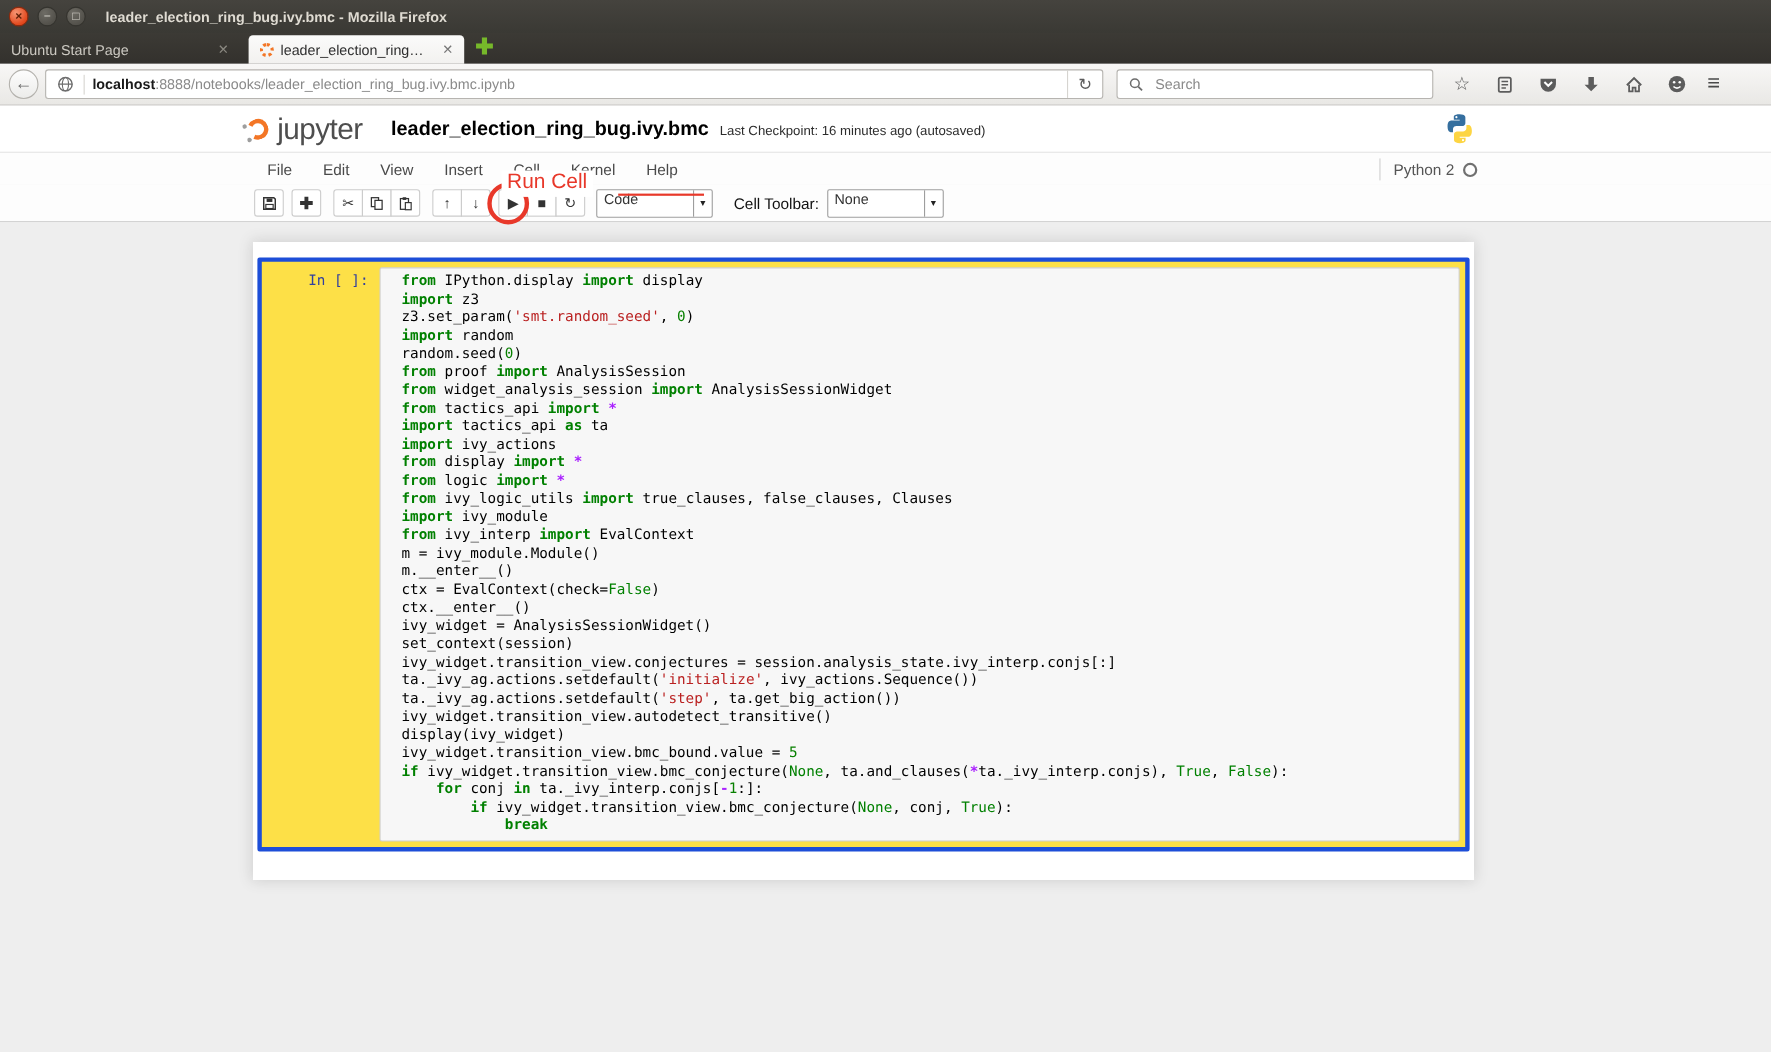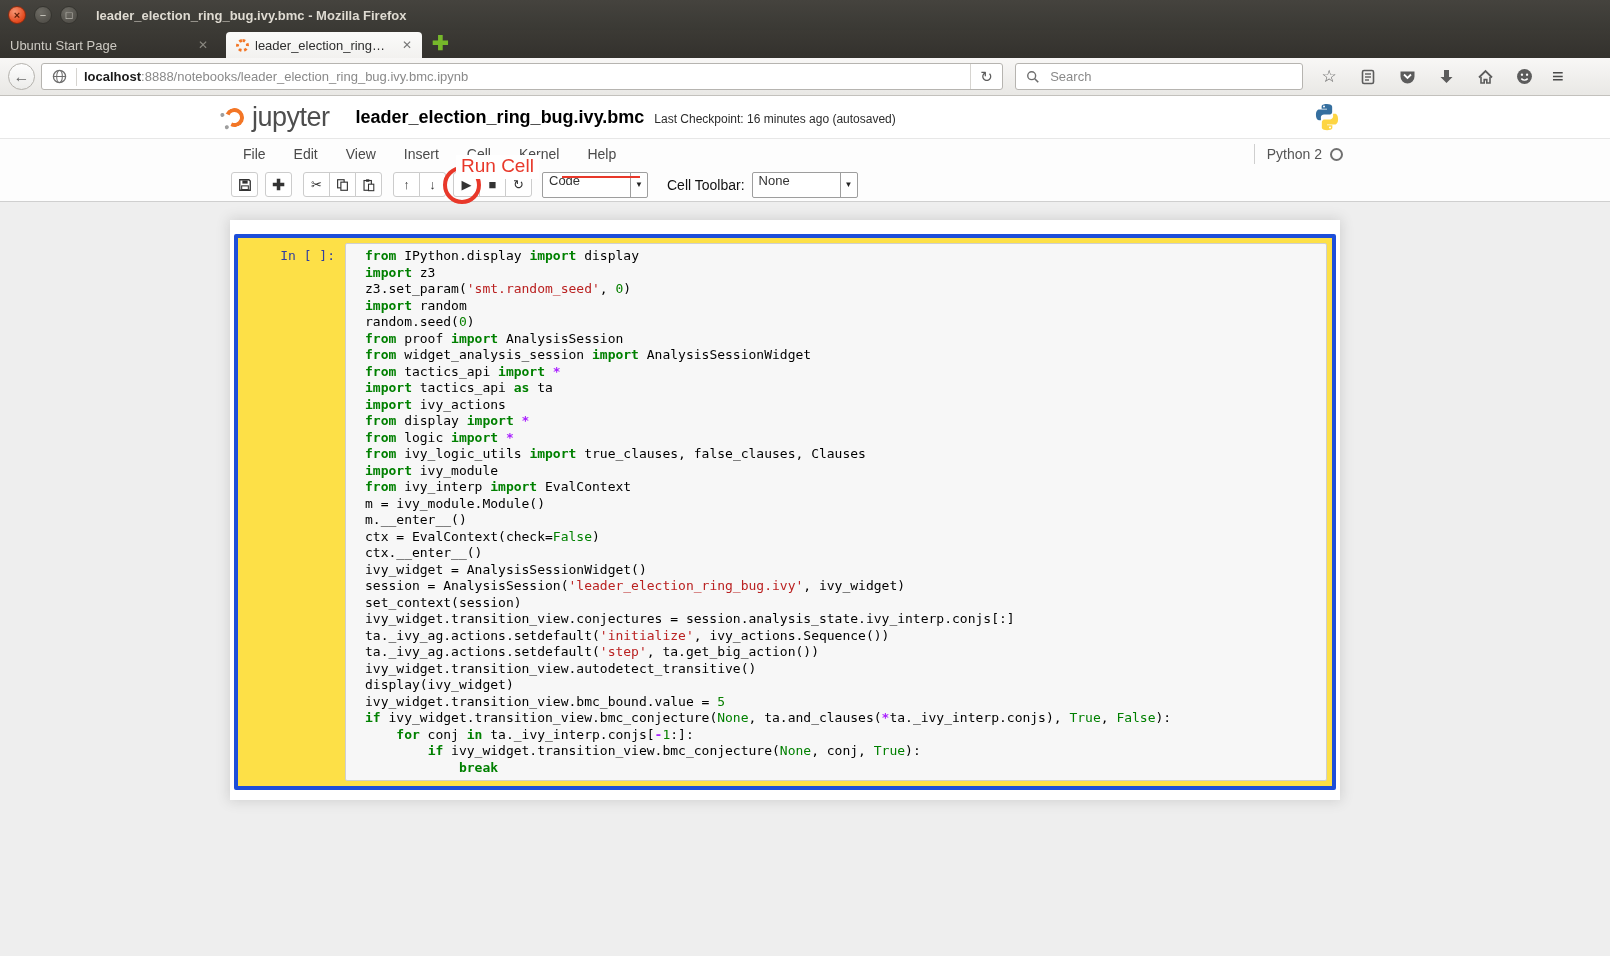--- a/index.html
+++ b/index.html
@@ -311,21 +311,20 @@
             <div class="cm-line"><span class="tok-k">from</span><span class="tok-p"> display </span><span class="tok-k">import</span><span class="tok-p"> </span><span class="tok-o">*</span></div>
             <div class="cm-line"><span class="tok-k">from</span><span class="tok-p"> logic </span><span class="tok-k">import</span><span class="tok-p"> </span><span class="tok-o">*</span></div>
             <div class="cm-line"><span class="tok-k">from</span><span class="tok-p"> ivy_logic_utils </span><span class="tok-k">import</span><span class="tok-p"> true_clauses, false_clauses, Clauses</span></div>
             <div class="cm-line"><span class="tok-k">import</span><span class="tok-p"> ivy_module</span></div>
             <div class="cm-line"><span class="tok-k">from</span><span class="tok-p"> ivy_interp </span><span class="tok-k">import</span><span class="tok-p"> EvalContext</span></div>
             <div class="cm-line"><span class="tok-p">m = ivy_module.Module()</span></div>
             <div class="cm-line"><span class="tok-p">m.__enter__()</span></div>
             <div class="cm-line"><span class="tok-p">ctx = EvalContext(check=</span><span class="tok-b">False</span><span class="tok-p">)</span></div>
             <div class="cm-line"><span class="tok-p">ctx.__enter__()</span></div>
             <div class="cm-line"><span class="tok-p">ivy_widget = AnalysisSessionWidget()</span></div>
-            <div class="cm-line"><span class="tok-p">session = AnalysisSession(</span><span class="tok-s">'leader_election_ring_bug.ivy'</span><span class="tok-p">, ivy_widget)</span></div>
             <div class="cm-line"><span class="tok-p">set_context(session)</span></div>
             <div class="cm-line"><span class="tok-p">ivy_widget.transition_view.conjectures = session.analysis_state.ivy_interp.conjs[:]</span></div>
             <div class="cm-line"><span class="tok-p">ta._ivy_ag.actions.setdefault(</span><span class="tok-s">'initialize'</span><span class="tok-p">, ivy_actions.Sequence())</span></div>
             <div class="cm-line"><span class="tok-p">ta._ivy_ag.actions.setdefault(</span><span class="tok-s">'step'</span><span class="tok-p">, ta.get_big_action())</span></div>
             <div class="cm-line"><span class="tok-p">ivy_widget.transition_view.autodetect_transitive()</span></div>
             <div class="cm-line"><span class="tok-p">display(ivy_widget)</span></div>
             <div class="cm-line"><span class="tok-p">ivy_widget.transition_view.bmc_bound.value = </span><span class="tok-n">5</span></div>
             <div class="cm-line"><span class="tok-k">if</span><span class="tok-p"> ivy_widget.transition_view.bmc_conjecture(</span><span class="tok-b">None</span><span class="tok-p">, ta.and_clauses(</span><span class="tok-o">*</span><span class="tok-p">ta._ivy_interp.conjs), </span><span class="tok-b">True</span><span class="tok-p">, </span><span class="tok-b">False</span><span class="tok-p">):</span></div>
             <div class="cm-line"><span class="tok-p">    </span><span class="tok-k">for</span><span class="tok-p"> conj </span><span class="tok-k">in</span><span class="tok-p"> ta._ivy_interp.conjs[</span><span class="tok-o">-</span><span class="tok-n">1</span><span class="tok-p">:]:</span></div>
             <div class="cm-line"><span class="tok-p">        </span><span class="tok-k">if</span><span class="tok-p"> ivy_widget.transition_view.bmc_conjecture(</span><span class="tok-b">None</span><span class="tok-p">, conj, </span><span class="tok-b">True</span><span class="tok-p">):</span></div>

